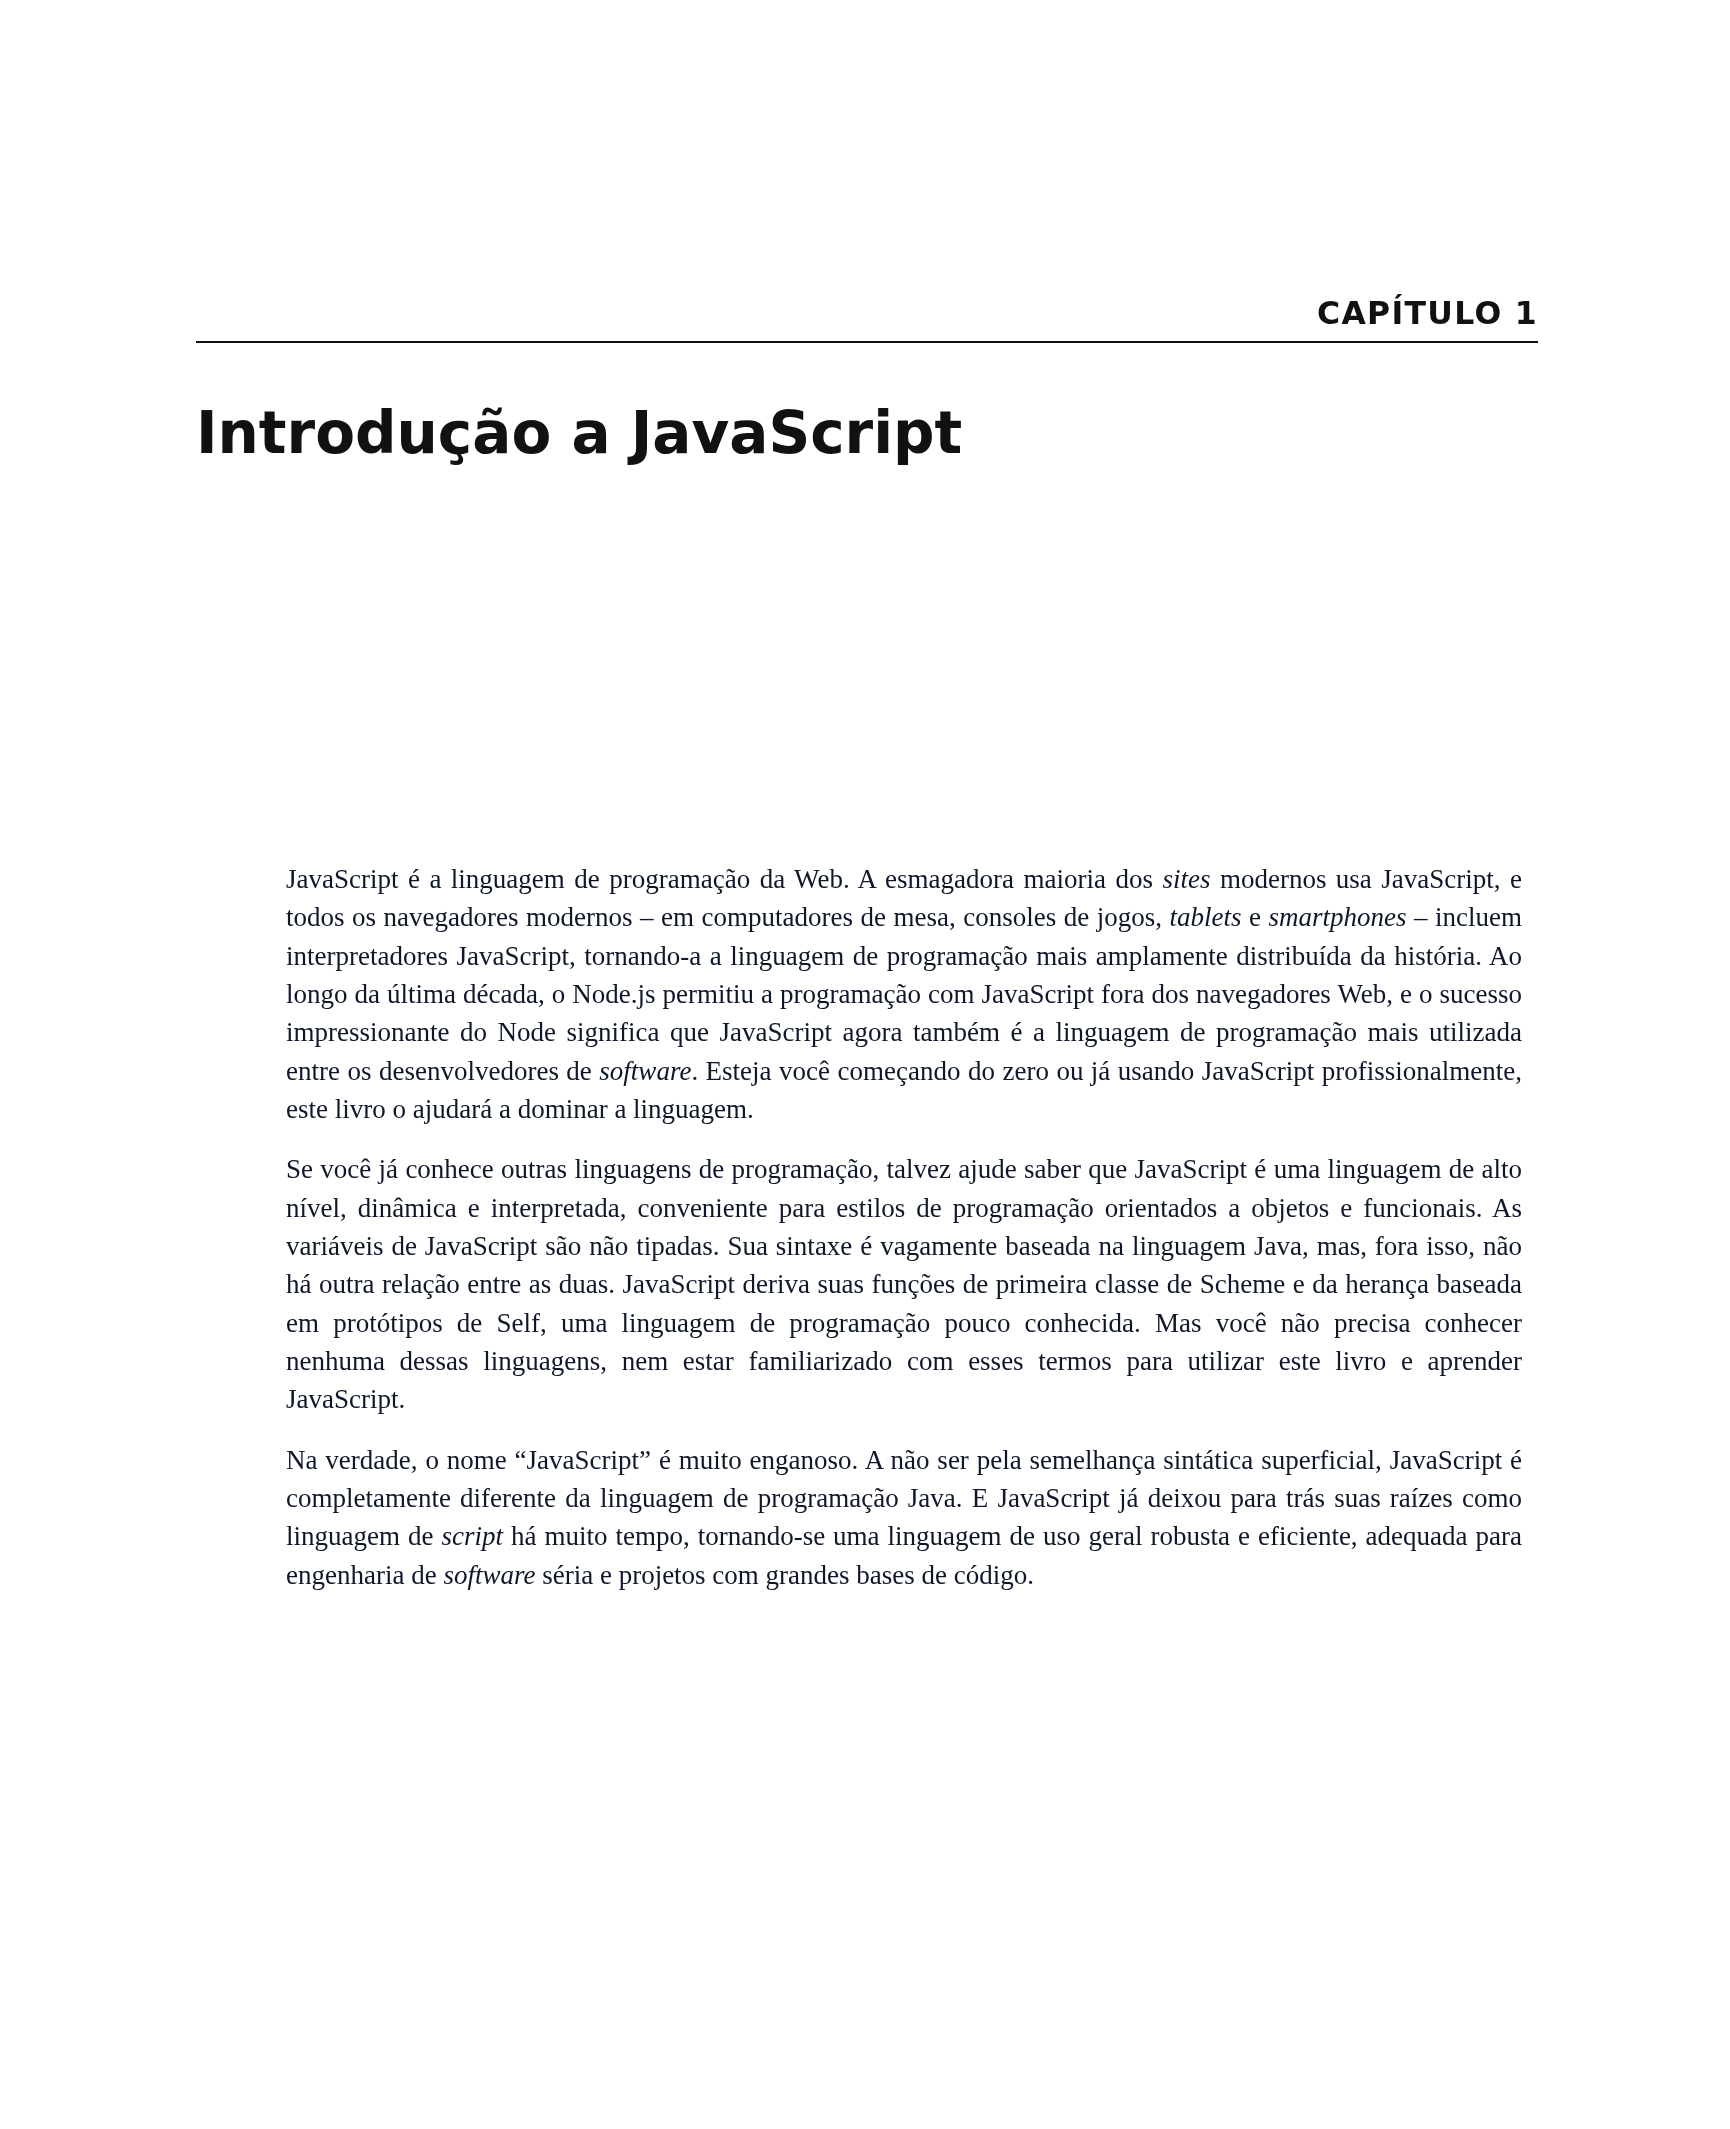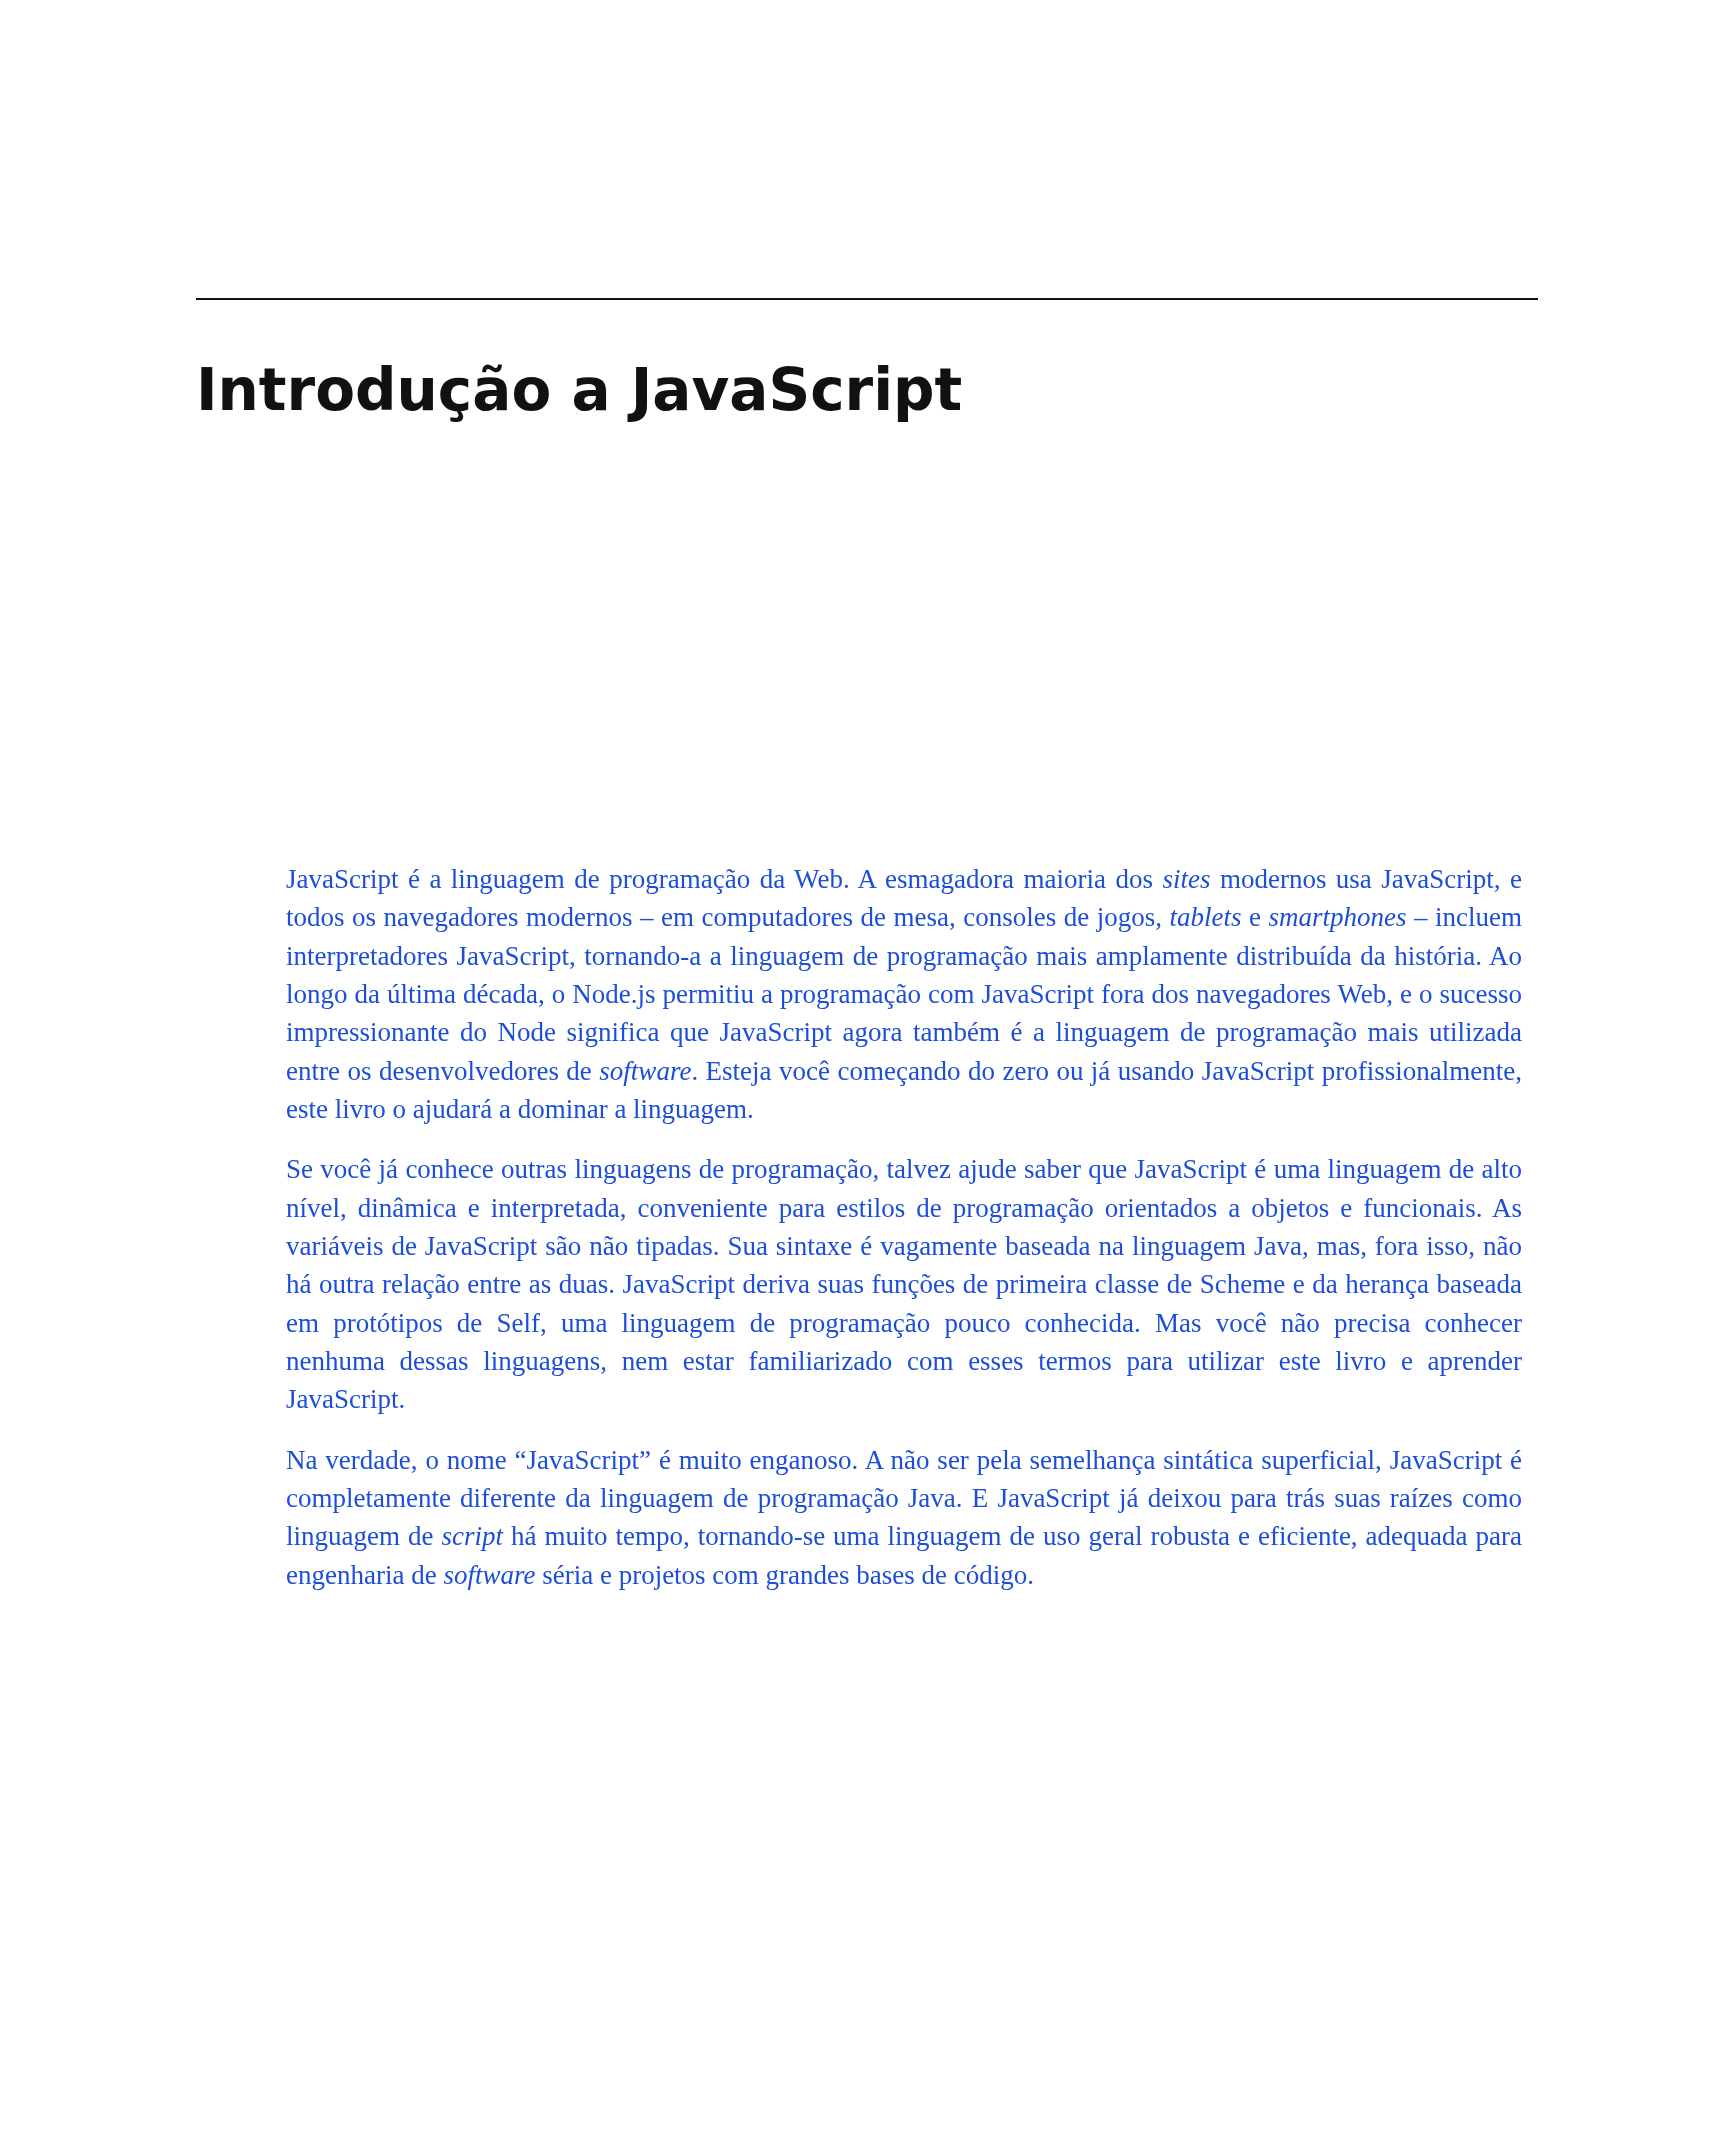--- a/index.html
+++ b/index.html
@@ -53,38 +53,39 @@
     position: absolute;
     left: 286px;
     top: 860px;
     width: 1252px;
   }
   p.para {
     margin: 0 16px 22px 0;
     font-family: "Liberation Serif", serif;
     font-size: 27px;
     line-height: 1.42;
-    color: #1d4ed8;
+    color: #0f172a;
     text-align: justify;
     text-justify: inter-word;
     hyphens: manual;
   }
   p.para:last-child {
     margin-bottom: 0;
   }
   em {
     font-style: italic;
   }
 </style>
 </head>
 <body>
 
 <div class="page">
 
   <div class="chapter-header">
+    <div class="chapter-label">CAPÍTULO  1</div>
     <div class="chapter-rule"></div>
     <h1 class="chapter-title">Introdução a JavaScript</h1>
   </div>
 
   <div class="body-area">
     <p class="para">JavaScript é a linguagem de programação da Web. A esmagadora maioria dos <em>sites</em> modernos usa JavaScript, e todos os navegadores modernos – em computadores de mesa, consoles de jogos, <em>tablets</em> e <em>smartphones</em> – incluem interpretadores JavaScript, tornando-a a linguagem de programação mais amplamente distribuída da história. Ao longo da última década, o Node.js permitiu a programação com JavaScript fora dos navegadores Web, e o sucesso impressionante do Node significa que JavaScript agora também é a linguagem de programação mais utilizada entre os desenvolvedores de <em>software</em>. Esteja você começando do zero ou já usando JavaScript profissionalmente, este livro o ajudará a dominar a linguagem.</p>
     <p class="para">Se você já conhece outras linguagens de programação, talvez ajude saber que JavaScript é uma linguagem de alto nível, dinâmica e interpretada, conveniente para estilos de programação orientados a objetos e funcionais. As variáveis de JavaScript são não tipadas. Sua sintaxe é vagamente baseada na linguagem Java, mas, fora isso, não há outra relação entre as duas. JavaScript deriva suas funções de primeira classe de Scheme e da herança baseada em protótipos de Self, uma linguagem de programação pouco conhecida. Mas você não precisa conhecer nenhuma dessas linguagens, nem estar familiarizado com esses termos para utilizar este livro e aprender JavaScript.</p>
     <p class="para">Na verdade, o nome “JavaScript” é muito enganoso. A não ser pela semelhança sintática superficial, JavaScript é completamente diferente da linguagem de programação Java. E JavaScript já deixou para trás suas raízes como linguagem de <em>script</em> há muito tempo, tornando-se uma linguagem de uso geral robusta e eficiente, adequada para engenharia de <em>software</em> séria e projetos com grandes bases de código.</p>
   </div>
 

